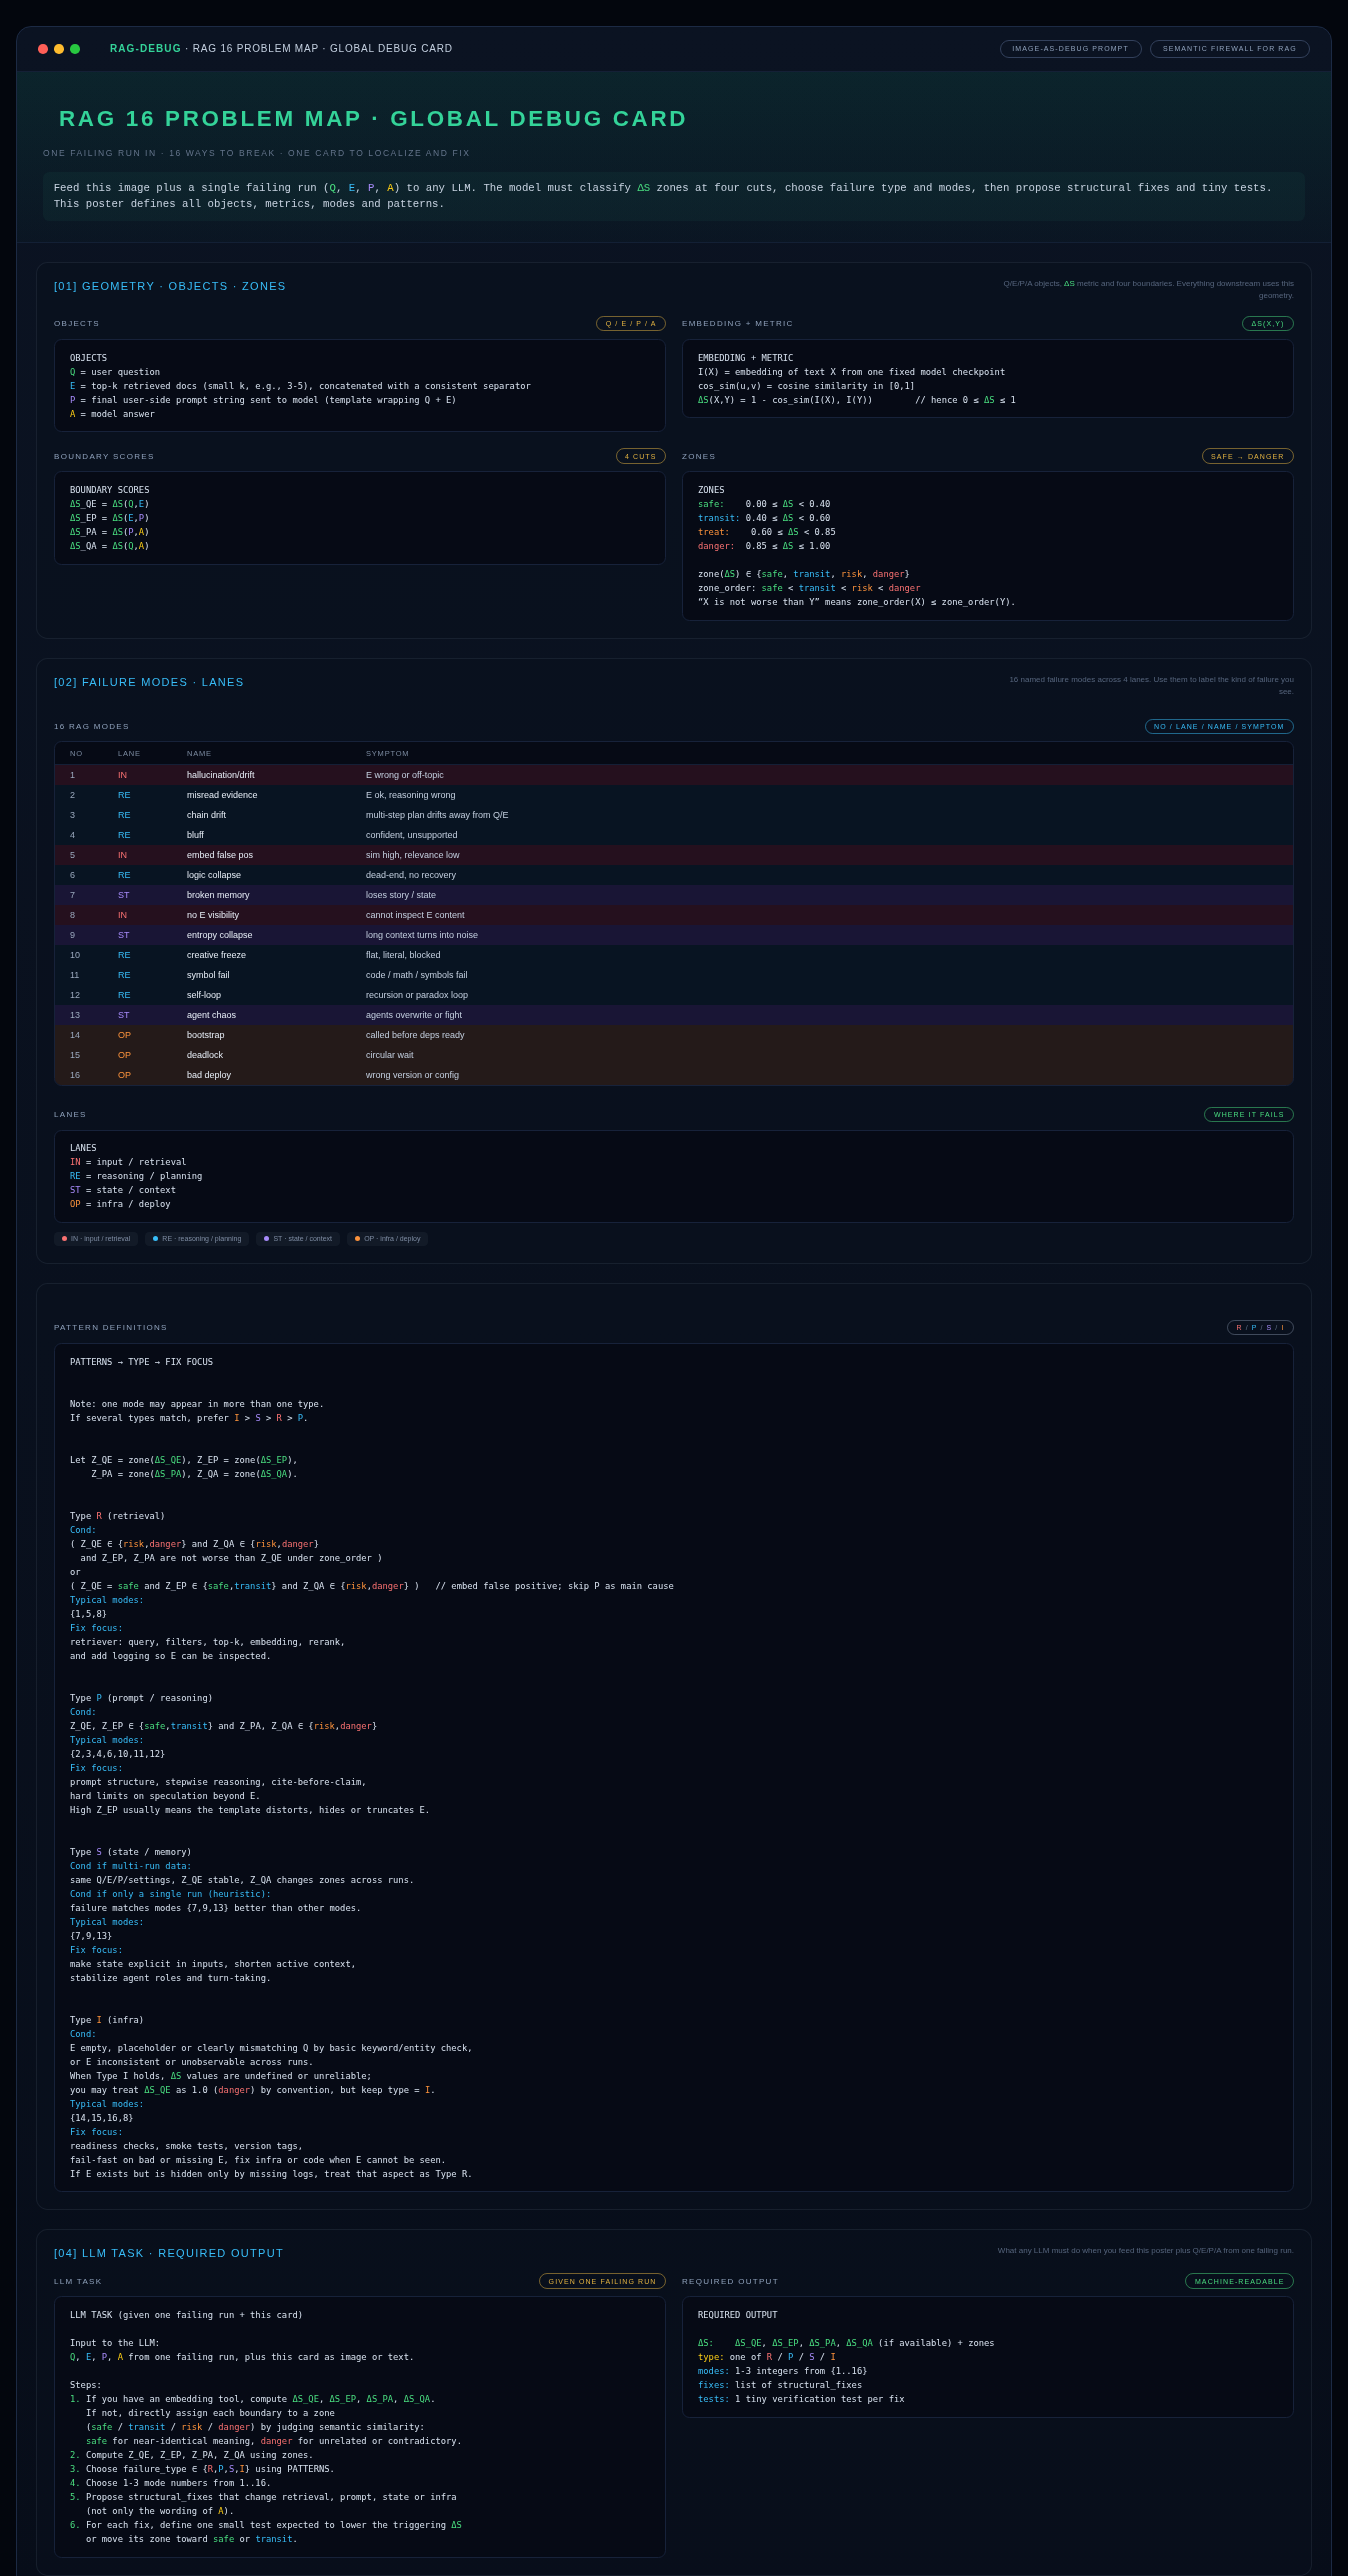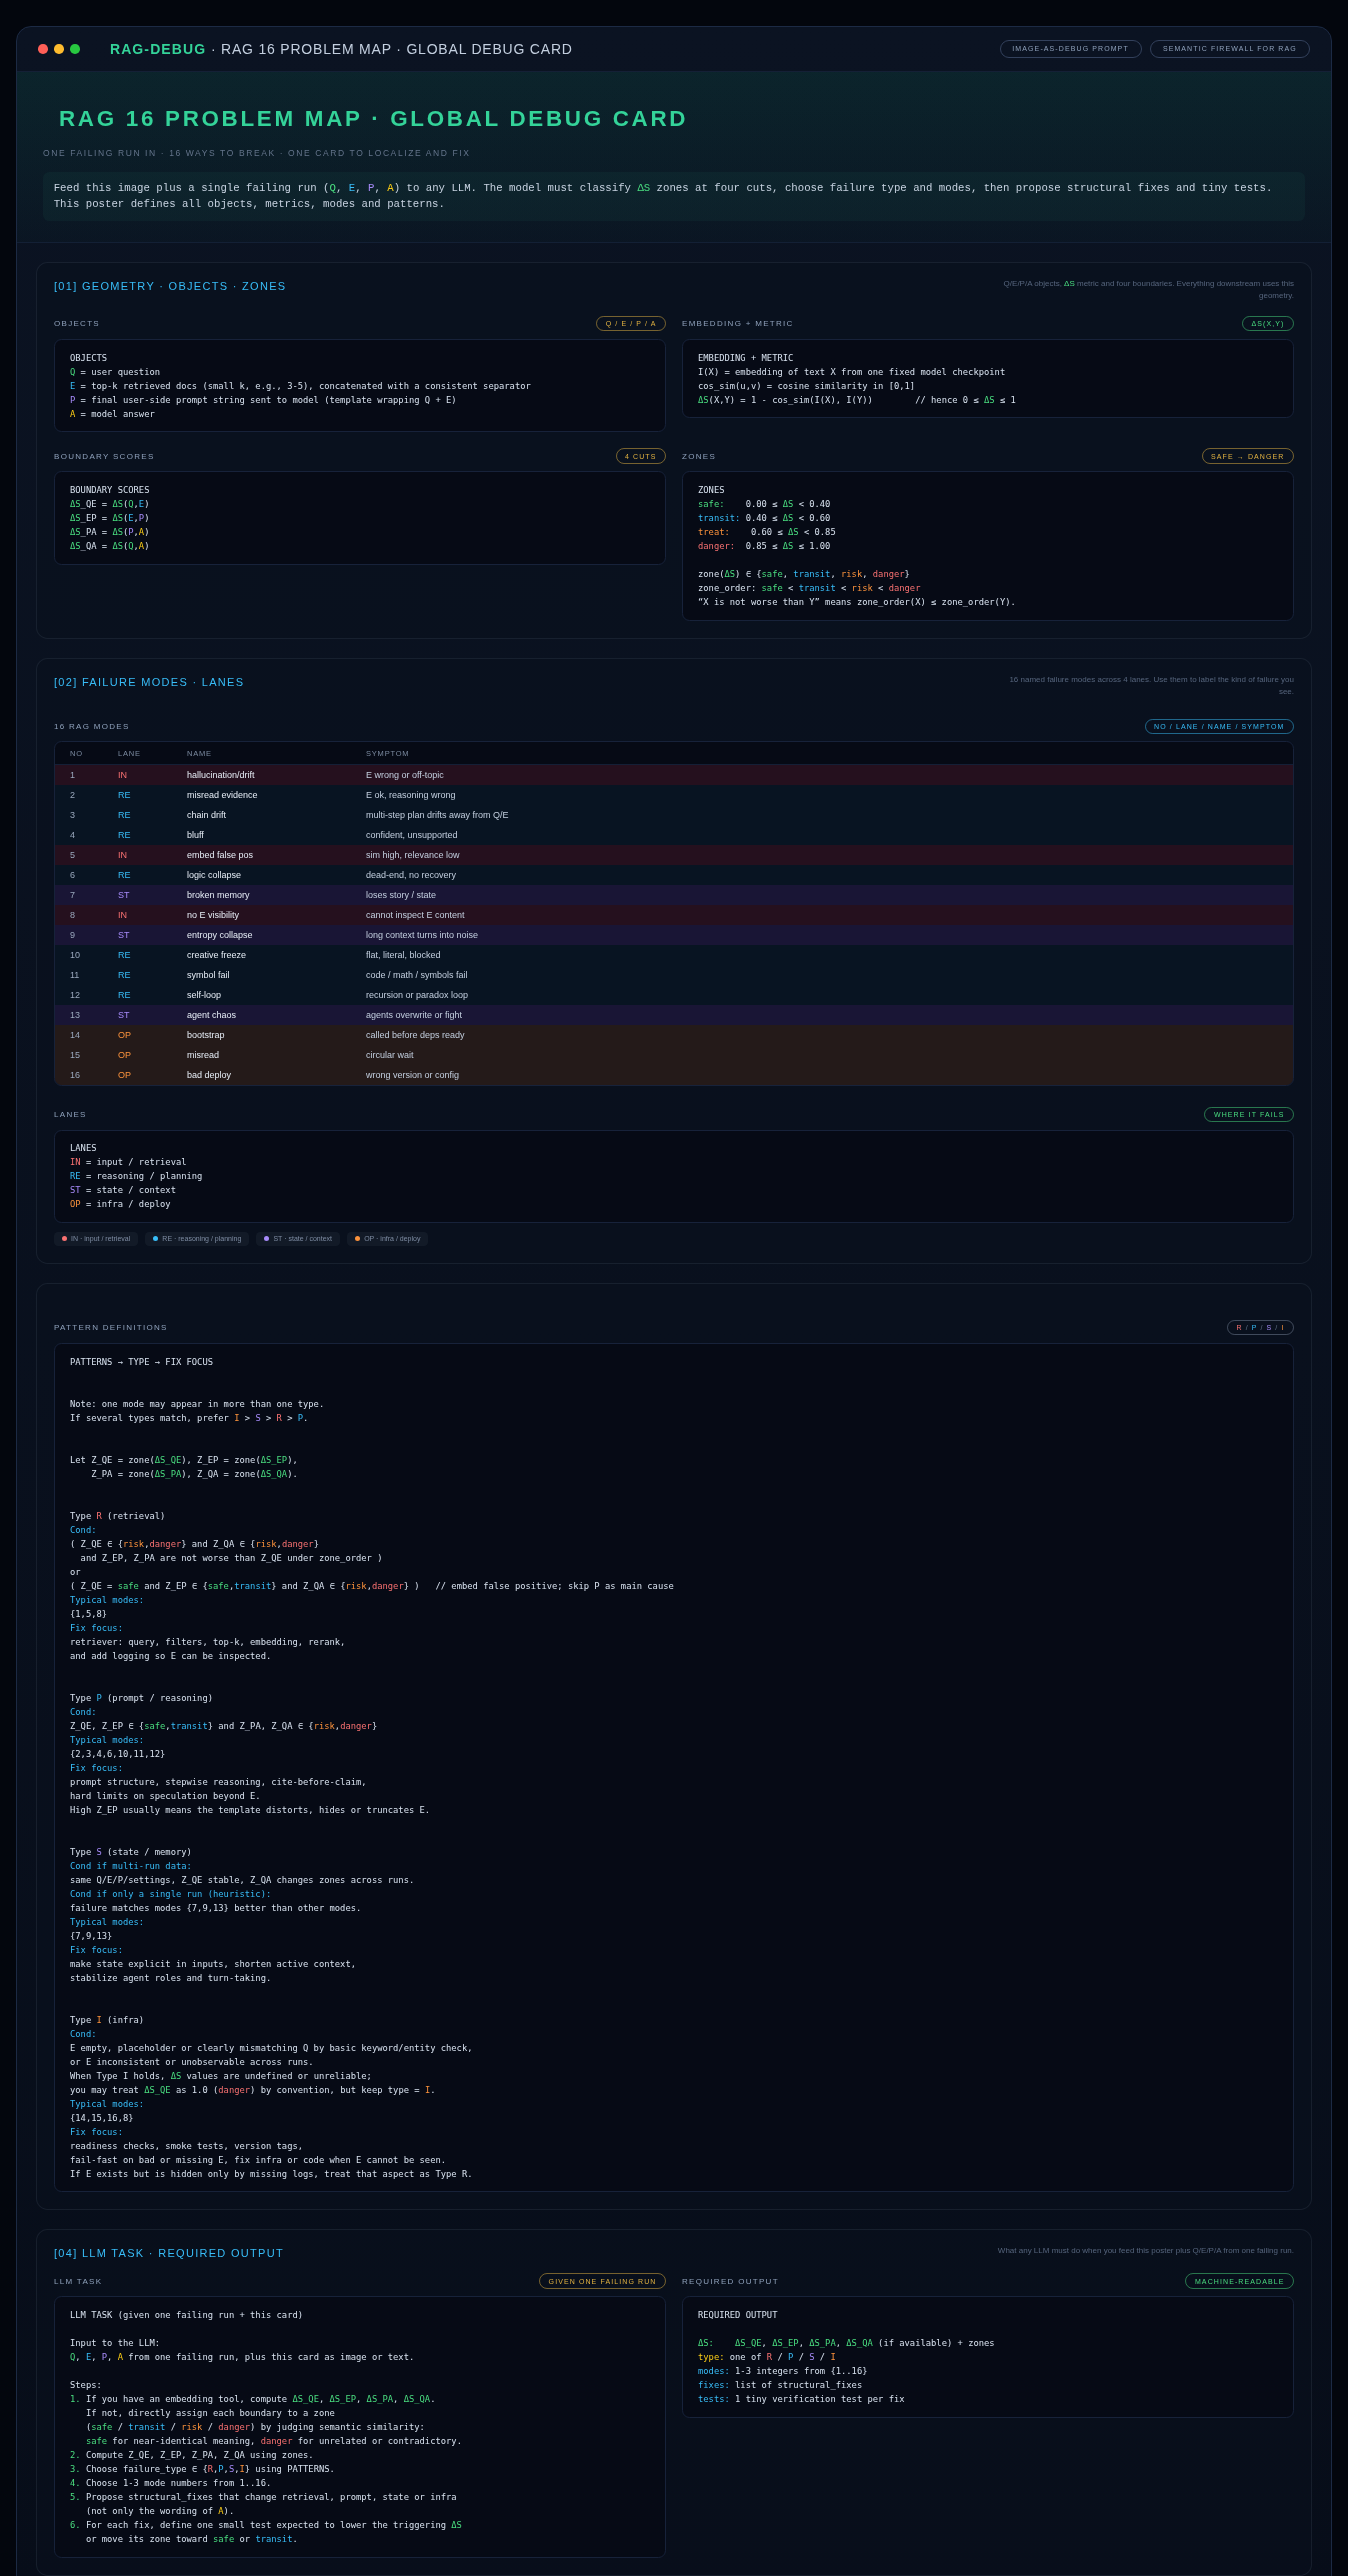--- a/index.html
+++ b/index.html
@@ -5,21 +5,21 @@
   html,body{margin:0;padding:0;background:#03060d;}
   body{width:1348px;font-family:"Liberation Sans",sans-serif;color:#d8e2ef;}
   .page{width:1348px;box-sizing:border-box;padding:26px 16px;}
   .card{background:linear-gradient(180deg,#0b1322 0%,#070d19 100%);border:0.5px solid #1c2a44;border-radius:15px;overflow:hidden;}
 
   
   .topbar{display:flex;align-items:center;gap:14px;padding:13px 21.4px;border-bottom:0.5px solid #142036;}
   .dots{display:flex;gap:6.4px;align-items:center;}
   .dot{width:9.6px;height:9.6px;border-radius:50%;display:inline-block;}
   .dot.red{background:#ff5f57}.dot.yellow{background:#febc2e}.dot.green{background:#28c840}
-  .tb-title{font-size:14px;letter-spacing:0.8px;color:#c3cfdf;white-space:nowrap;padding-left:16px;}
+  .tb-title{font-size:10px;letter-spacing:0.8px;color:#c3cfdf;white-space:nowrap;padding-left:16px;}
   .tb-app{color:#34d399;font-weight:bold;letter-spacing:1.1px;}
   .tb-pills{margin-left:auto;display:flex;gap:8.5px;}
   .pill{border:0.5px solid #33415c;color:#8fa1bb;border-radius:534px;padding:4.3px 11.8px;font-size:7px;letter-spacing:1.1px;white-space:nowrap;}
 
   
   .hero{padding:18px 26px 21.4px;background:linear-gradient(180deg,rgba(16,185,129,.10),rgba(16,185,129,.02));border-bottom:0.5px solid #132035;}
   .hero h1{margin:16px;font-size:22.4px;font-weight:600;letter-spacing:2.7px;color:#34d399;}
   .hero .sub{margin-top:7.5px;font-size:8.5px;letter-spacing:1.6px;color:#64748b;}
   .intro{margin:14px 0 0;font-size:10.7px;line-height:1.5;color:#c7d2e0;background:rgba(52,211,153,0.05);border-radius:6.4px;padding:8.5px 10.7px;font-family:Liberation Mono, monospace;}
 
@@ -256,21 +256,21 @@
             </div>
             <div class="trow r-OP">
               <div class="td-no">14</div>
               <div class="td-lane">OP</div>
               <div class="td-name">bootstrap</div>
               <div class="td-sym">called before deps ready</div>
             </div>
             <div class="trow r-OP">
               <div class="td-no">15</div>
               <div class="td-lane">OP</div>
-              <div class="td-name">misread</div>
+              <div class="td-name">deadlock</div>
               <div class="td-sym">circular wait</div>
             </div>
             <div class="trow r-OP">
               <div class="td-no">16</div>
               <div class="td-lane">OP</div>
               <div class="td-name">bad deploy</div>
               <div class="td-sym">wrong version or config</div>
             </div>
           </div>
       </div>

